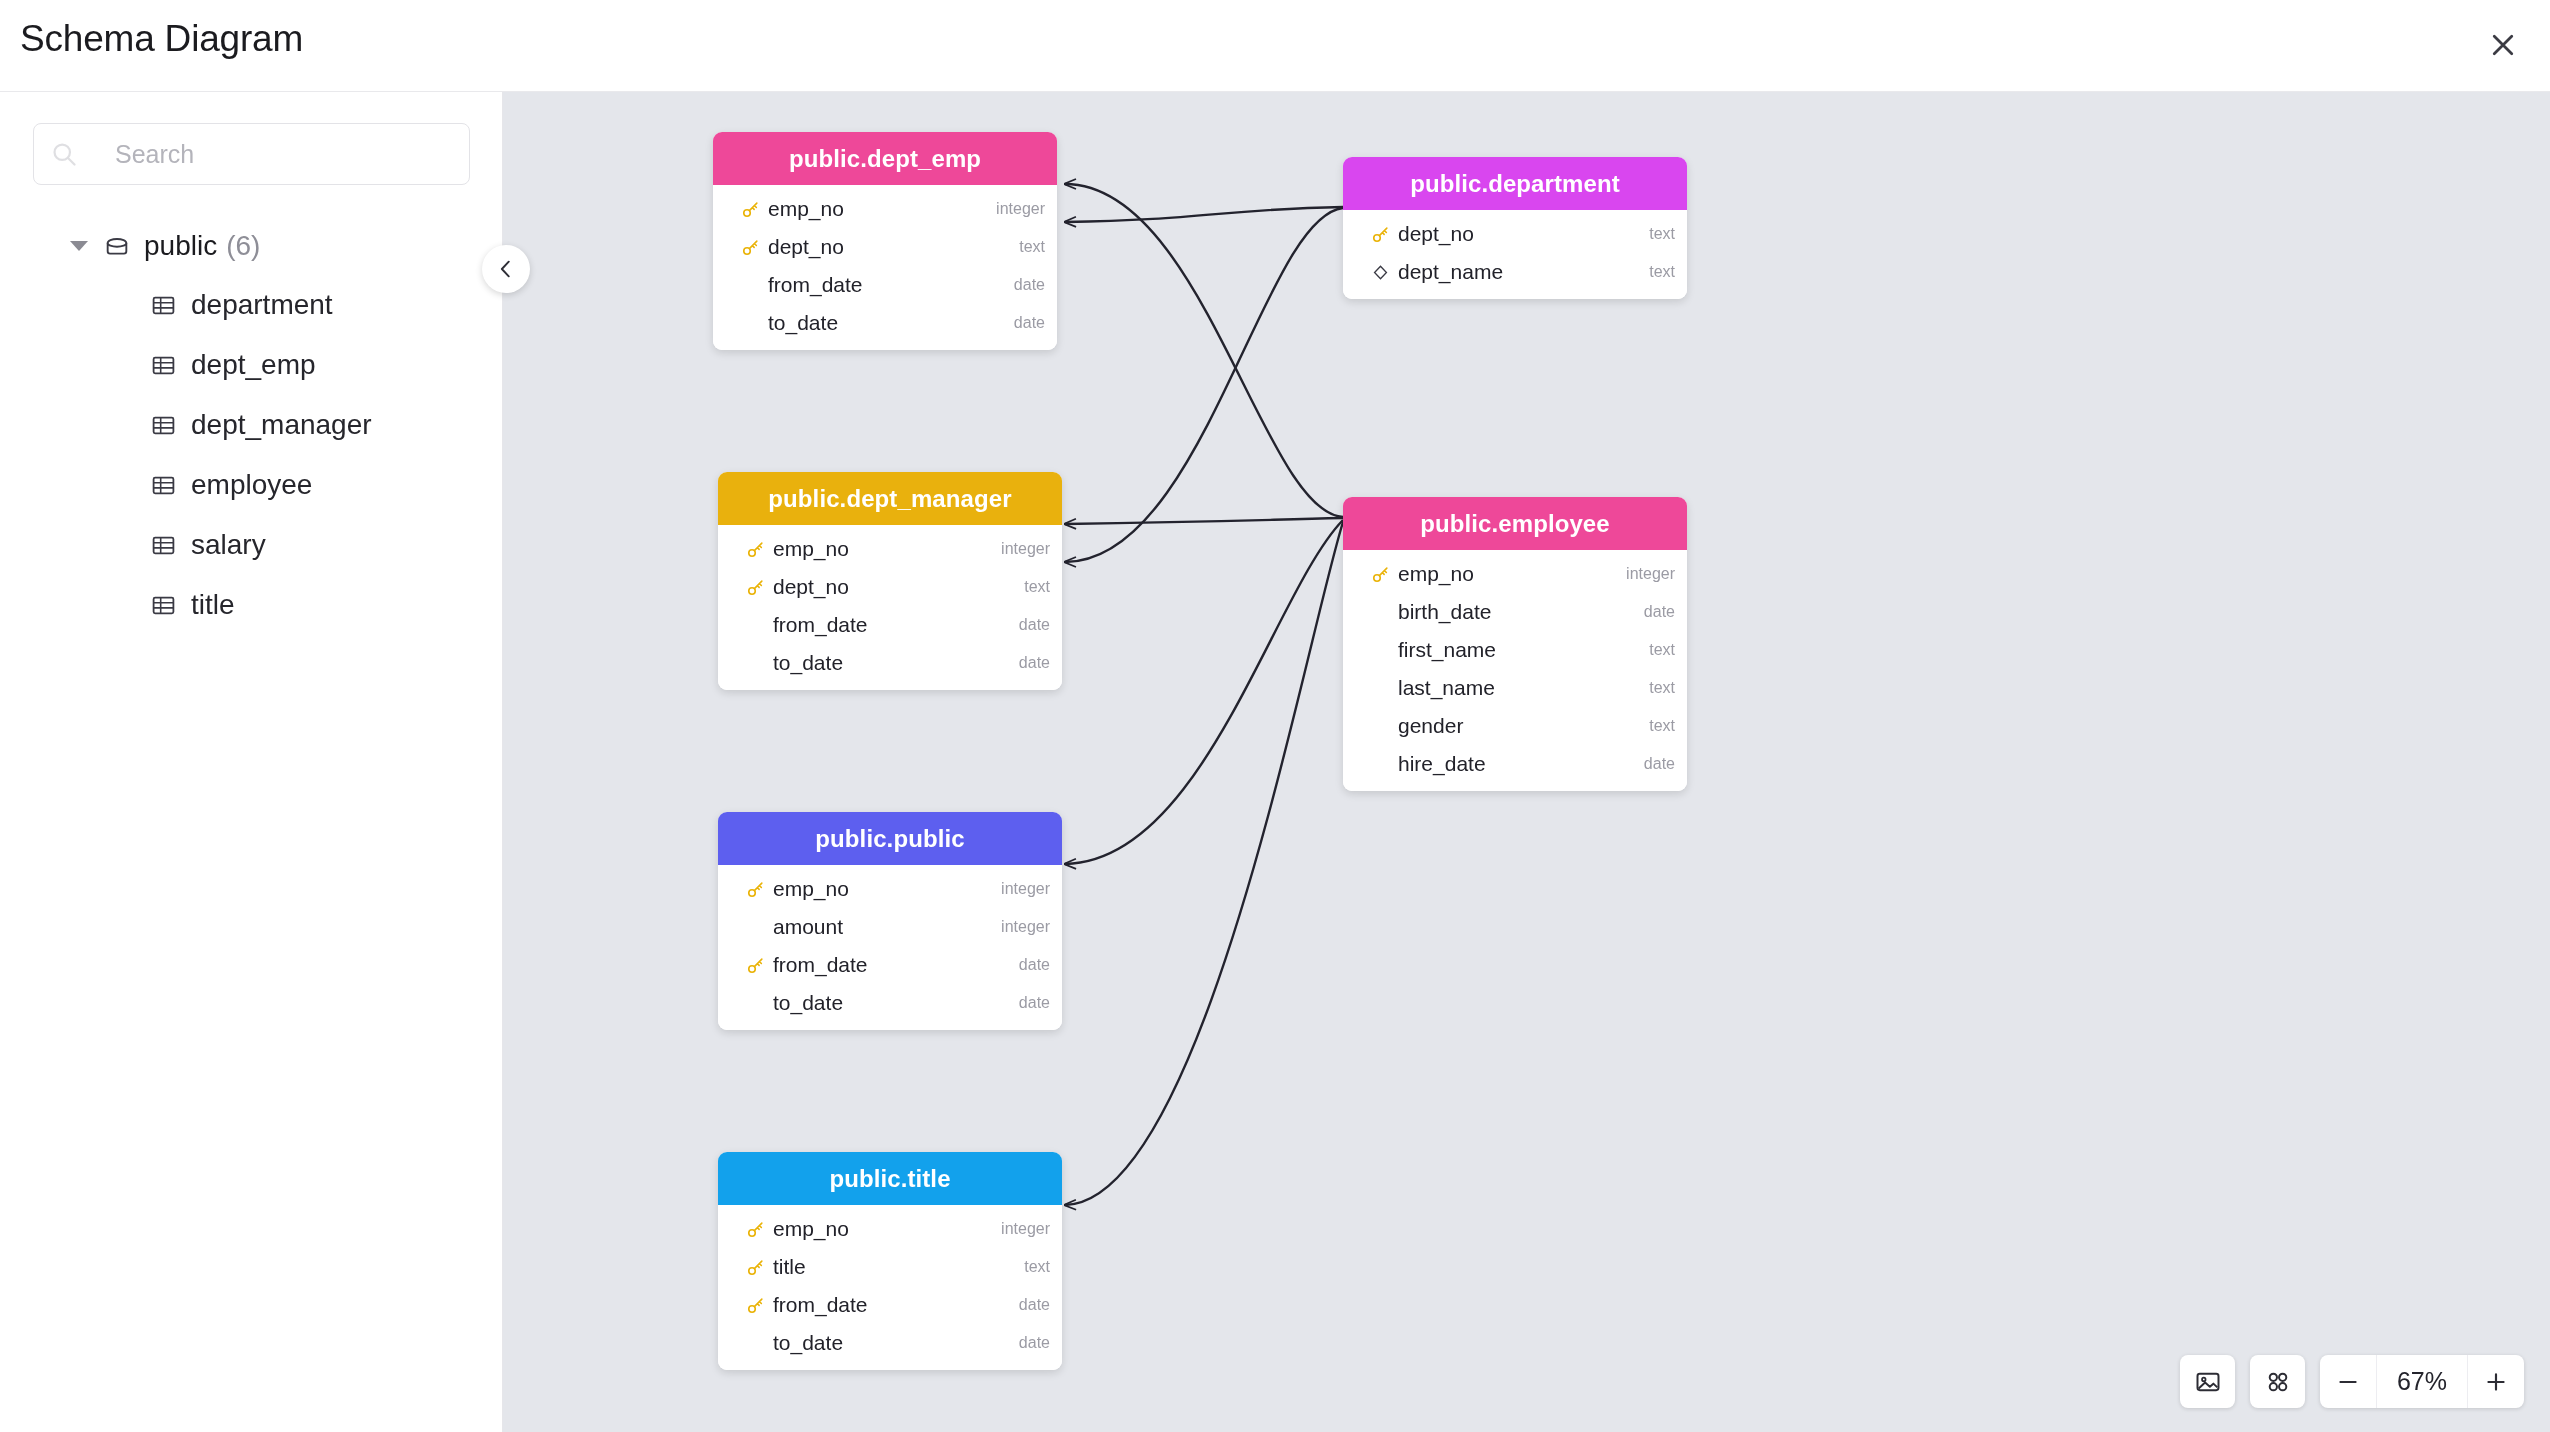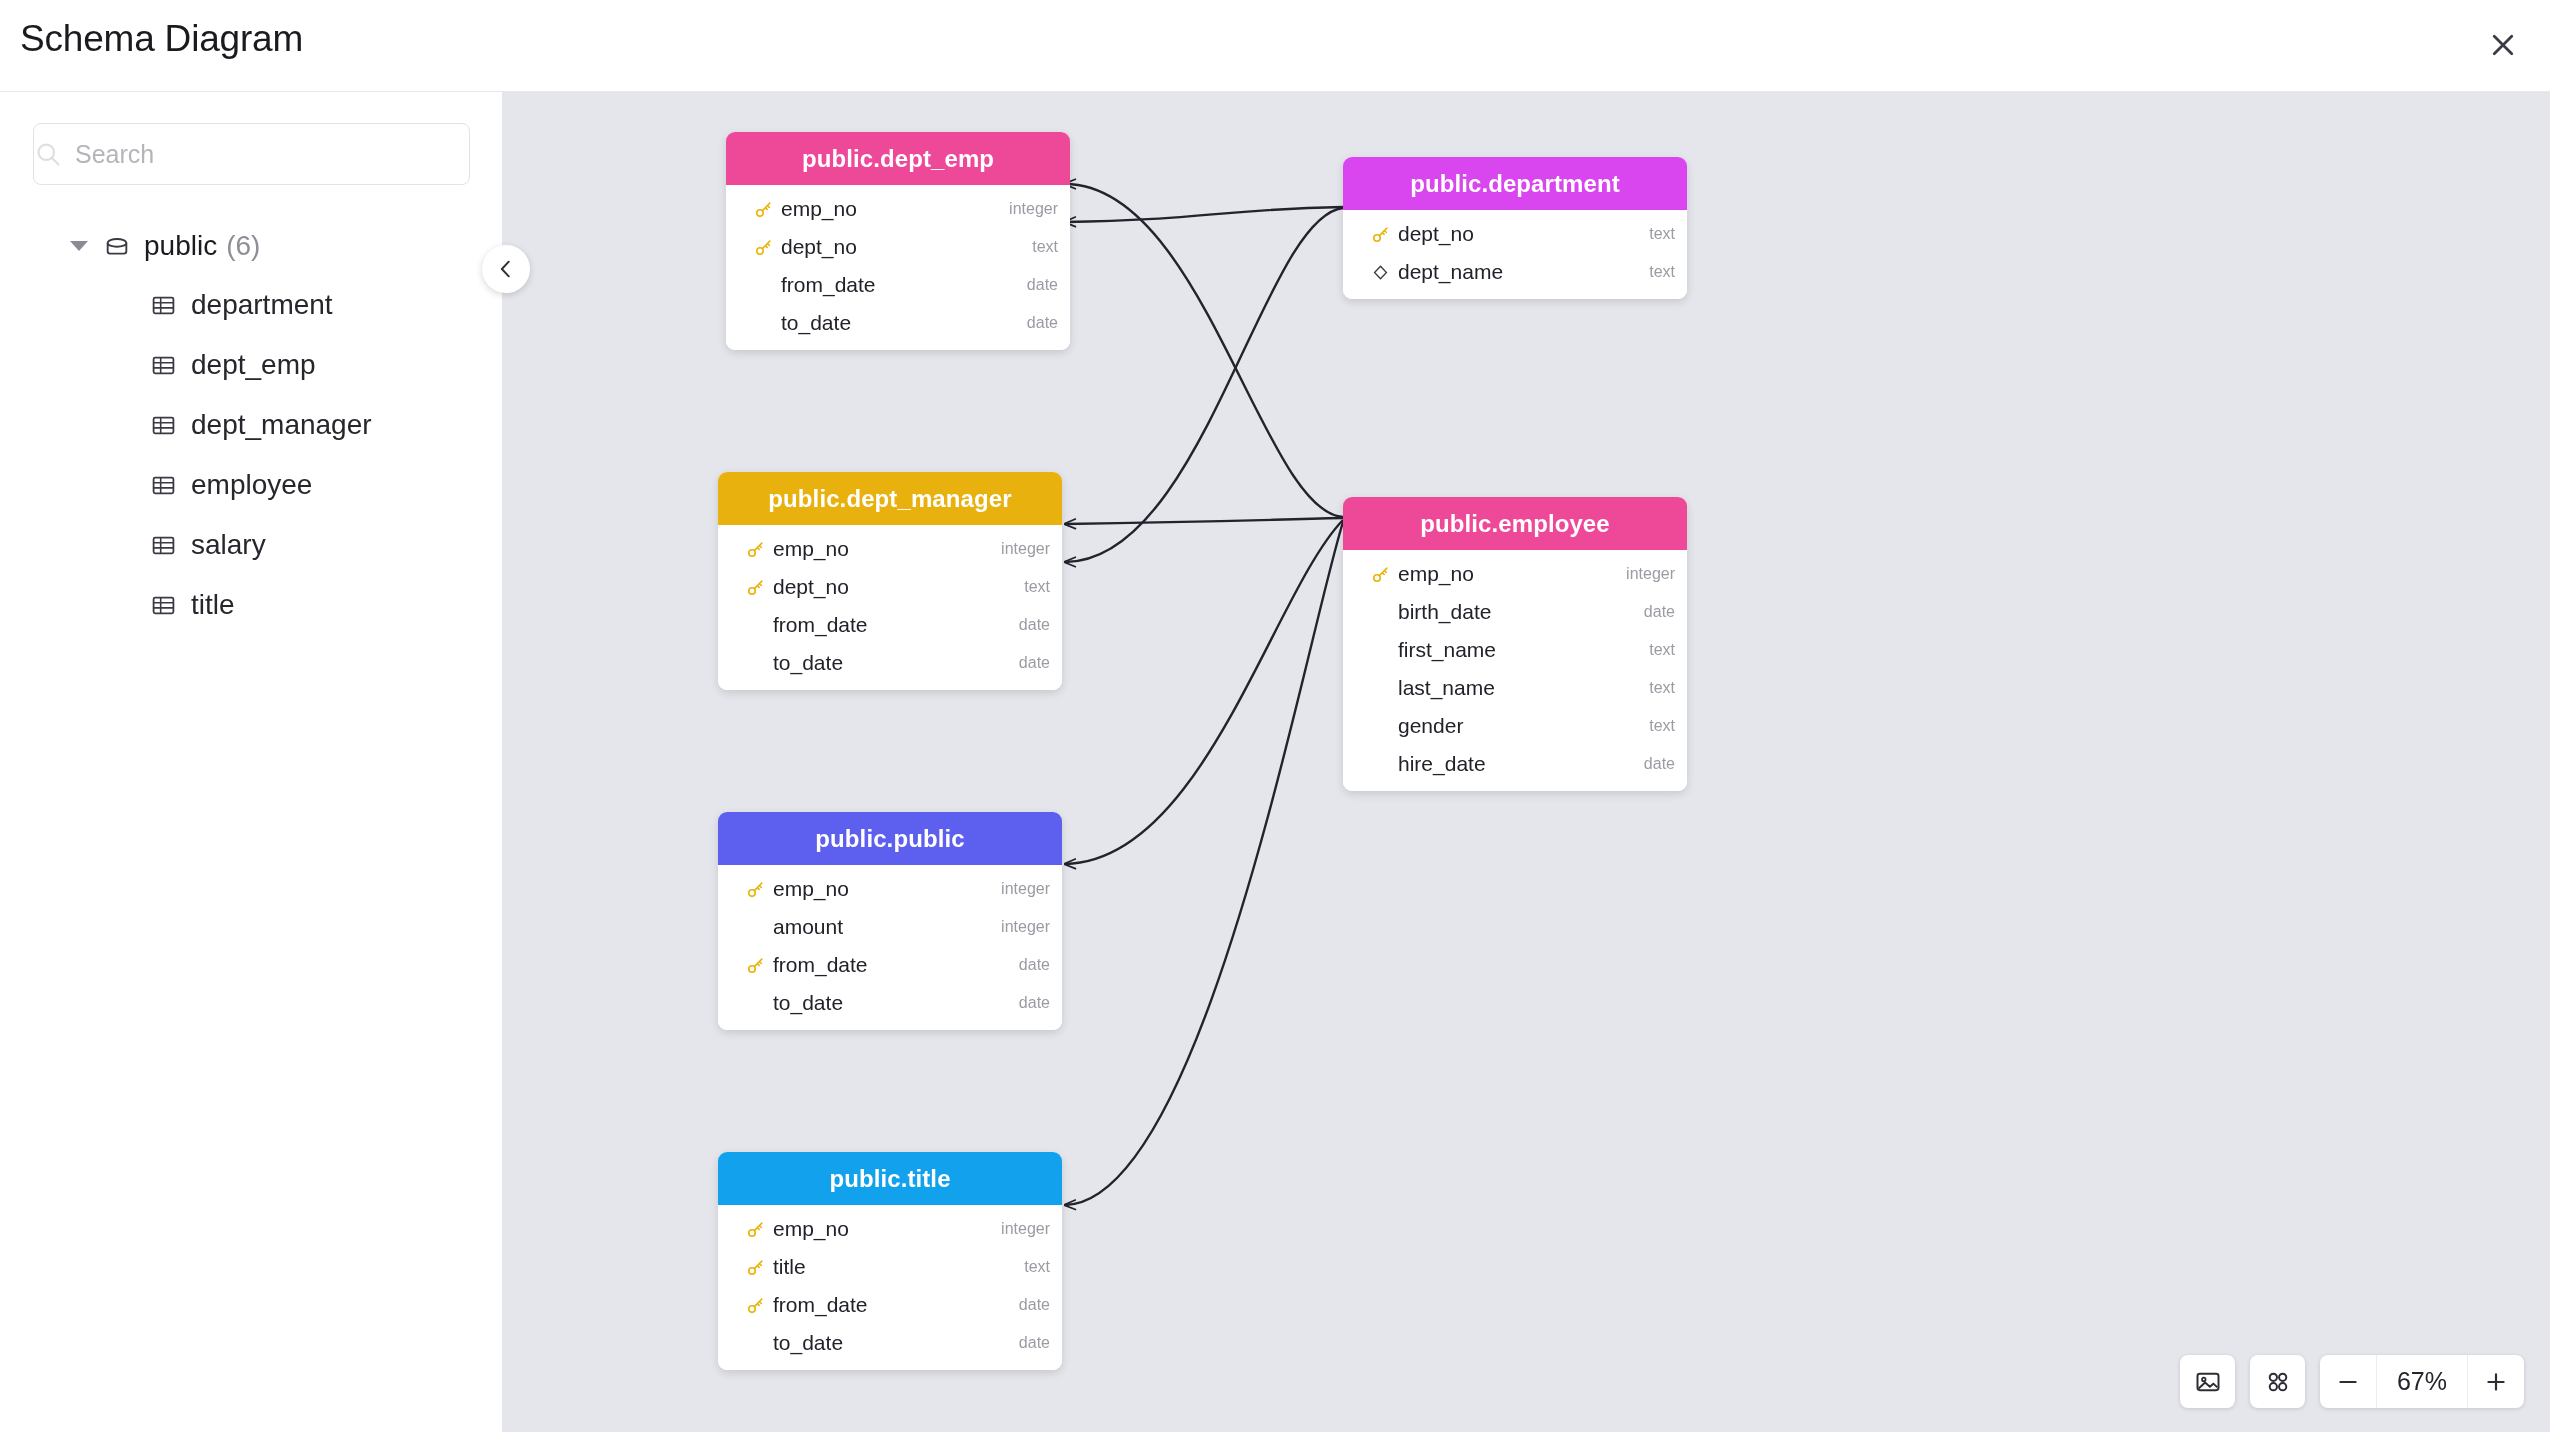--- a/index.html
+++ b/index.html
@@ -35,22 +35,23 @@
     position: absolute; left: 0; top: 92px;
     width: 503px; height: 1340px;
     background: #ffffff;
     border-right: 1px solid #e6e6ea;
   }
   .search-box {
     position: absolute; left: 33px; top: 31px;
     width: 437px; height: 62px;
     border: 1px solid #e3e3e7; border-radius: 8px;
     background: #fff;
-    display: flex; align-items: center; padding: 0 0;
+    display: flex; align-items: center; padding: 0 16px;
     cursor: text;
+    gap: 24px;
   }
   .search-icon { width: 28px; height: 28px; flex: 0 0 auto; opacity: .45; }
   .search-input {
     border: none; outline: none; background: transparent;
     font-family: "Liberation Sans", sans-serif;
     font-size: 25px; color: #30303a; margin-left: 13px; width: 360px;
   }
   .search-input::placeholder { color: #b4b4bb; }
 
   .tree { position: absolute; left: 0; top: 125px; width: 503px; padding-left: 26px; }
@@ -264,21 +265,21 @@
       <path d="M562 470 C700 470 760 125 840 116" marker-start="url(#crow)"></path>
 
       <path d="M562 432 C700 430 720 429 840 426" marker-start="url(#crow)"></path>
 
       <path d="M562 772 C700 770 770 500 840 428" marker-start="url(#crow)"></path>
 
       <path d="M562 1113 C700 1110 800 560 840 430" marker-start="url(#crow)"></path>
     </g>
   </svg>
 
-  <div class="node" id="node-dept_emp" style="left: 223px; top: 40px;">
+  <div class="node" id="node-dept_emp" style="left: 210px; top: 40px;">
     <div class="node-header" style="background: rgb(238, 72, 153);">public.dept_emp</div>
     <div class="node-body">
       <div class="col-row">
         <span class="col-keyslot">
             <svg viewBox="0 0 24 24">
               <circle cx="7.6" cy="16.4" r="4.1" fill="none" stroke="#eab308" stroke-width="2"></circle>
               <path d="M10.6 13.4 L20 4 M17 7 L19.4 9.4 M14.4 9.6 L16.6 11.8" stroke="#eab308" stroke-width="2" fill="none" stroke-linecap="round"></path>
             </svg>
           </span>
         <span class="col-name">emp_no</span>

